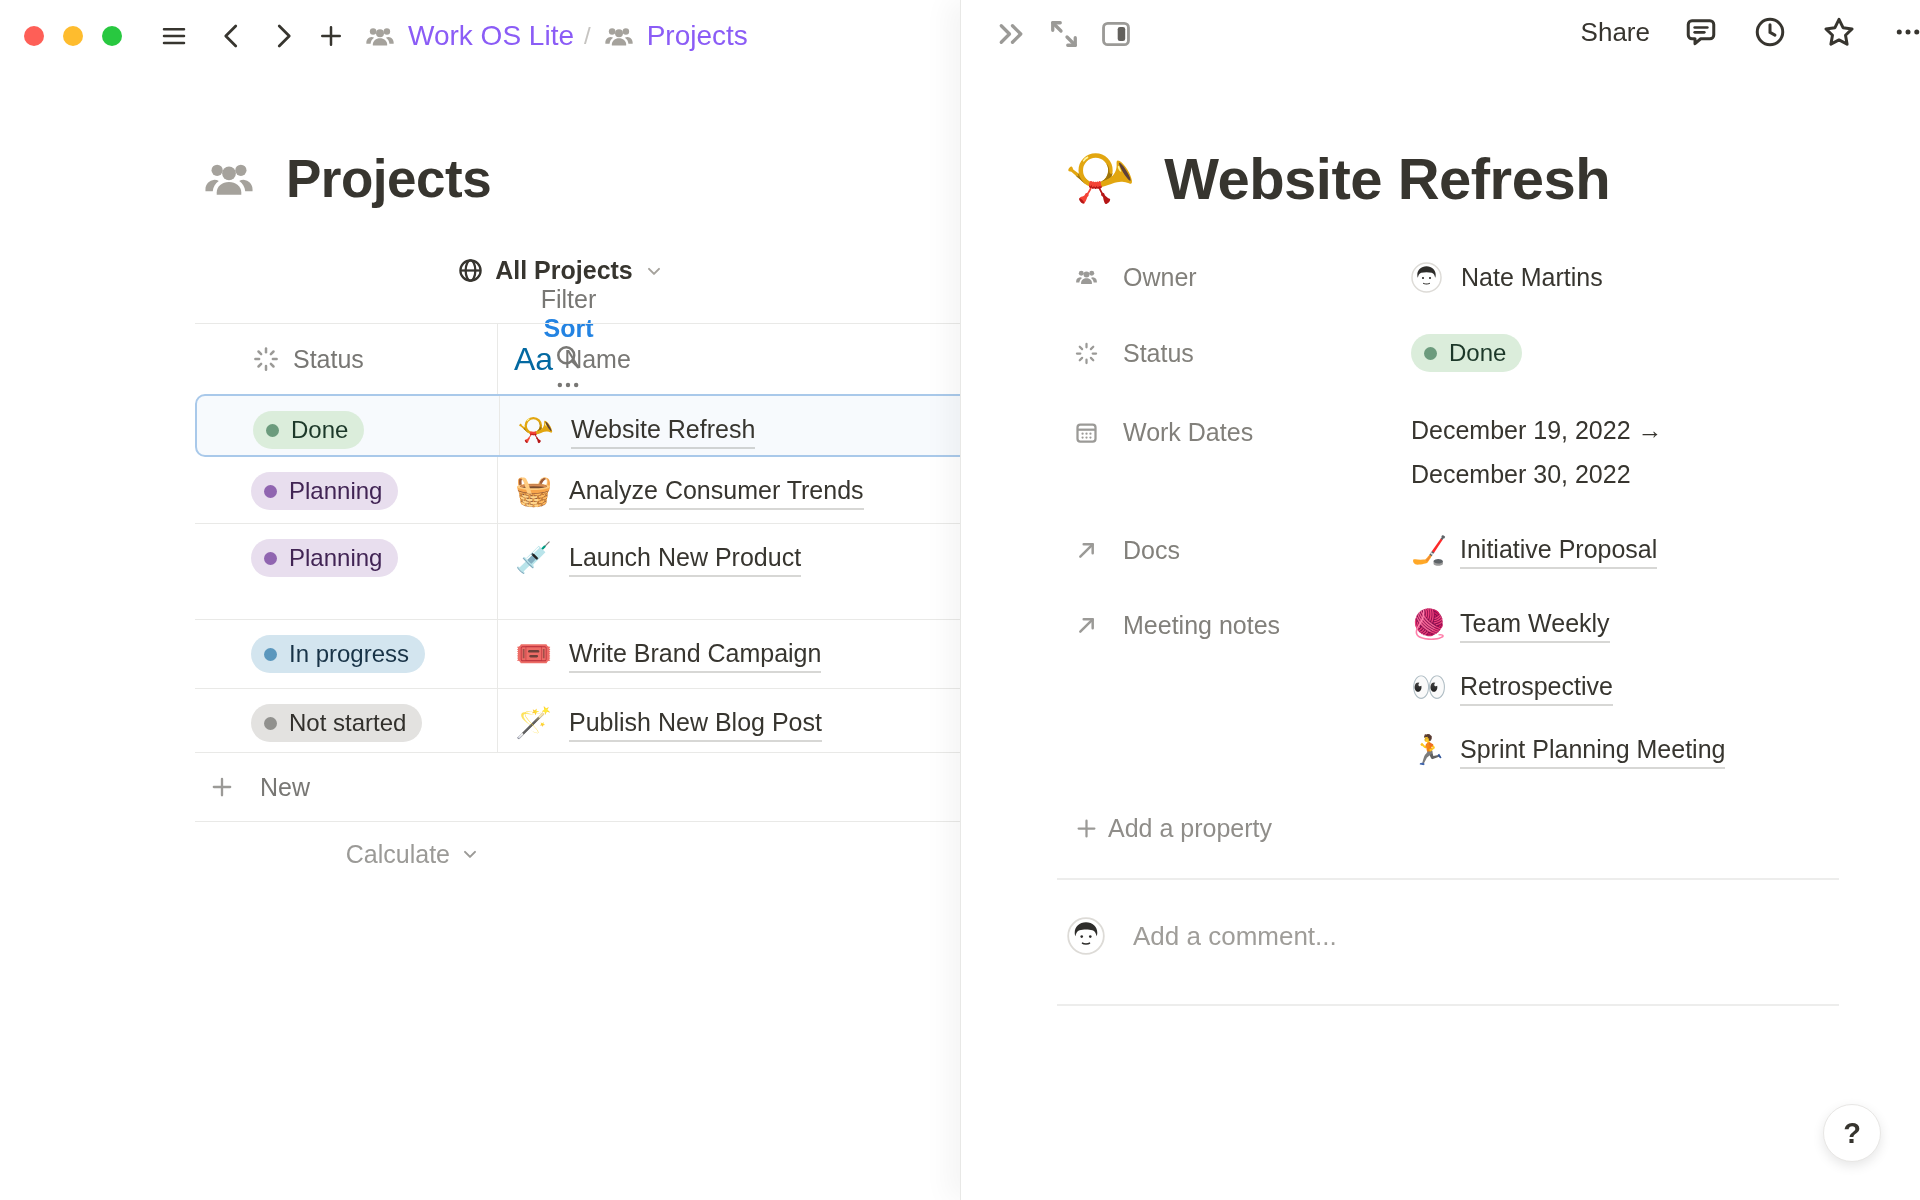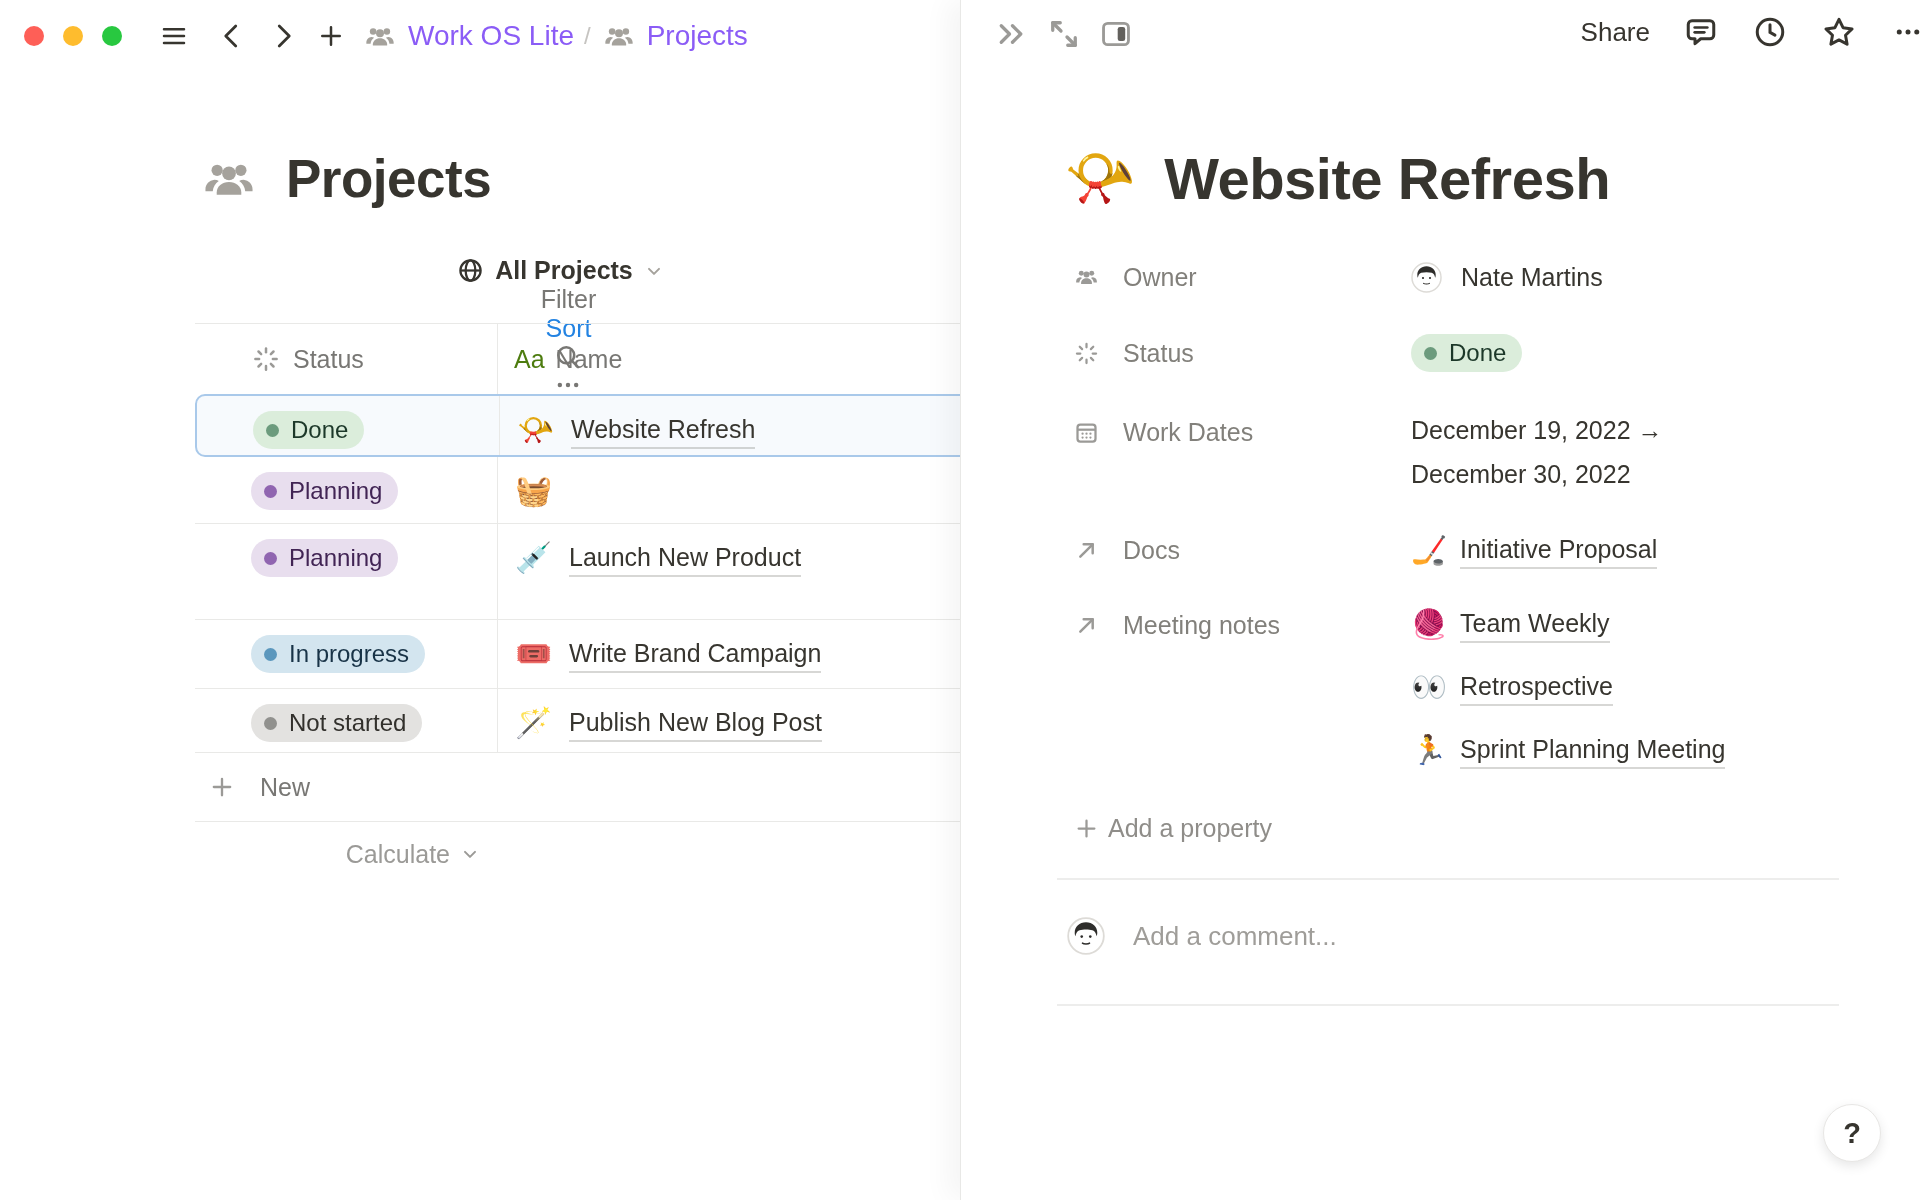--- a/index.html
+++ b/index.html
@@ -24,35 +24,35 @@
 
   .page-title { position:absolute; left:198px; top:148px; display:flex; align-items:center; gap:26px; }
   .page-title .ppl-lg { color:#A5A29C; }
   .page-title h1 { font-size:53px; font-weight:700; letter-spacing:-0.5px; color:#37352F; }
 
   .toolbar { position:absolute; left:195px; top:256px; width:713px; height:57px; display:flex; align-items:center;flex-direction:column; }
   .view-btn { display:flex; align-items:center; gap:11px; padding-left:18px; cursor:pointer; }
   .view-btn .vlabel { font-size:25px; font-weight:700; color:#37352F; }
   .tool-txt { font-size:25px; margin-left:34px; cursor:pointer; }
   .tool-txt.gray { color:#787774; }
-  .tool-txt.blue { color:#2383E2; }
+  .tool-txt.blue { color:#2383E2;font-weight:bold; }
   .tool-ic { margin-left:32px; cursor:pointer; }
   .new-btn { margin-left:auto; height:56px; width:140px; background:#2383E2; border-radius:7px; display:flex; align-items:stretch; color:#fff; cursor:pointer; overflow:hidden; }
   .new-main { width:97px; display:flex; align-items:center; justify-content:center; font-size:26px; font-weight:700; }
   .new-split { width:1.5px; background:rgba(255,255,255,0.35); margin:0; }
   .new-dd { flex:1; display:flex; align-items:center; justify-content:center; }
 
   .db-table { position:absolute; left:195px; top:323px; width:790px; border-top:1.5px solid #E9E9E7; font-size:25px; }
   .trow { display:flex; align-items:flex-start; border-bottom:1.5px solid #E9E9E7; }
   .thead { height:70px; border-bottom:none; }
   .status-col { width:303px; flex:none; border-right:1.5px solid #E9E9E7; padding-left:56px; align-self:stretch; display:flex; align-items:flex-start; padding-top:15px; }
   .thead .status-col { align-items:center; padding-top:0; gap:12px; color:#787774; }
   .name-col { flex:1; padding-left:16px; align-self:stretch; display:flex; align-items:flex-start; padding-top:15px; gap:15px; }
   .thead .name-col { align-items:center; padding-top:0; color:#787774; gap:11px; }
-  .aa-glyph { font-size:25px; color:#4d7c0f; }
+  .aa-glyph { font-size:32px; color:#0369a1; }
   .r1 { height:63px; } .r2 { height:67px; } .r3 { height:96px; } .r4 { height:69px; } .r5 { height:64px; }
   .trow.selected { border:2.5px solid #A9C9EA; border-radius:10px; background:#F7FAFD; border-bottom:2.5px solid #A9C9EA; }
   .trow.selected .status-col { border-right-color:#E9E9E7; }
   .badge { display:inline-flex; align-items:center; gap:12px; height:38px; padding:0 16px 0 13px; border-radius:999px; font-size:24px; cursor:pointer; white-space:nowrap; }
   .badge .dot { width:13px; height:13px; border-radius:50%; flex:none; }
   .badge.green  { background:#DBEDDB; color:#1C3829; } .badge.green .dot  { background:#6C9B7D; }
   .badge.purple { background:#E8DEEE; color:#412454; } .badge.purple .dot { background:#9065B0; }
   .badge.blue   { background:#D3E5EF; color:#183347; } .badge.blue .dot   { background:#5B97BD; }
   .badge.gray   { background:#E3E2E0; color:#32302C; } .badge.gray .dot   { background:#91918E; }
   .row-emoji { font-size:30px; line-height:38px; width:40px; text-align:center; flex:none; }
@@ -233,20 +233,21 @@
 
     <div class="trow r2">
       <div class="status-col">
         <span class="badge purple">
             <span class="dot"></span>
             <span>Planning</span>
           </span>
       </div>
       <div class="name-col">
         <span class="row-emoji emoji">🧺</span>
+        <span class="plink">Analyze Consumer Trends</span>
       </div>
     </div>
 
     <div class="trow r3">
       <div class="status-col">
         <span class="badge purple">
             <span class="dot"></span>
             <span>Planning</span>
           </span>
       </div>

